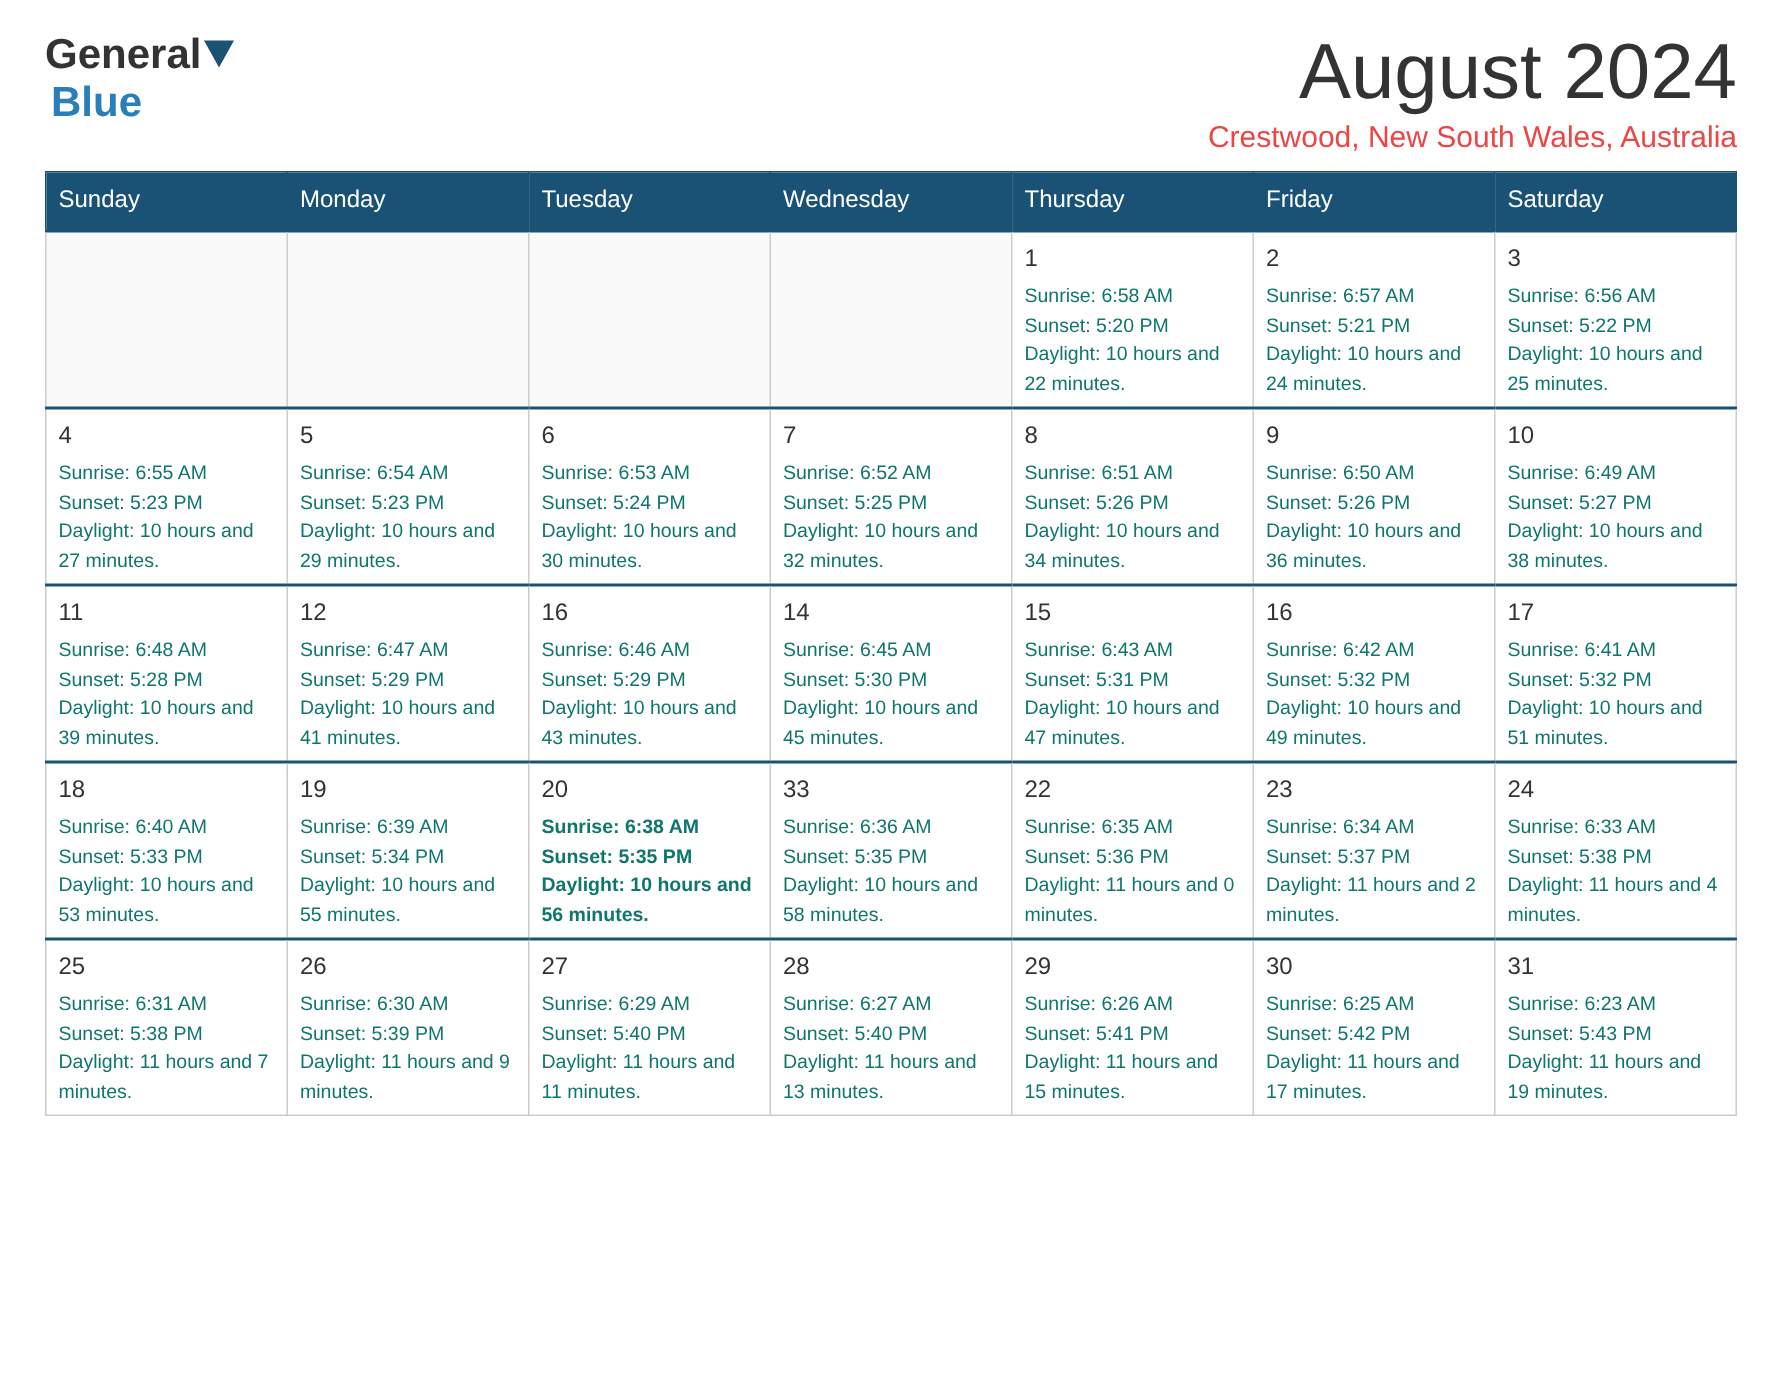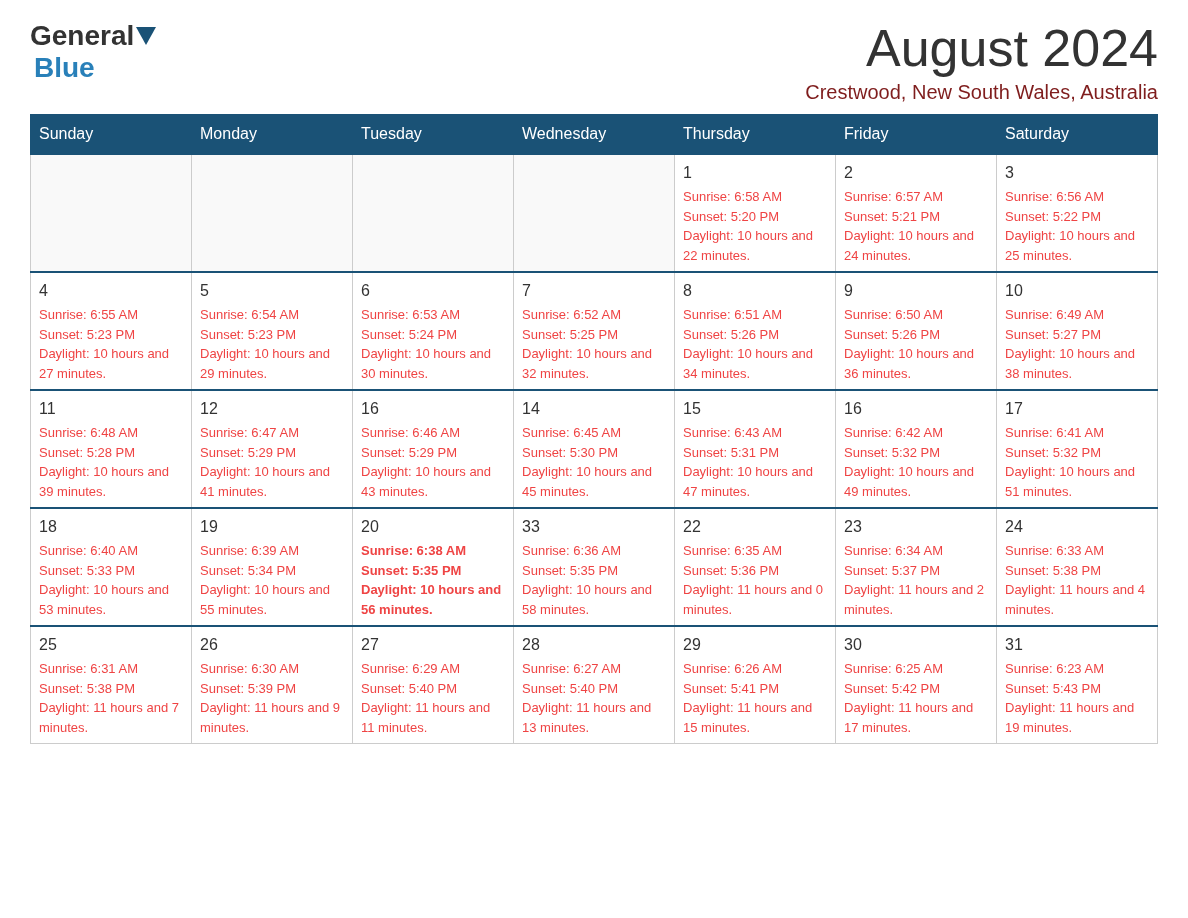--- a/index.html
+++ b/index.html
@@ -44,21 +44,21 @@
       text-align: right;
     }
     .month-title {
       font-size: 52px;
       font-weight: normal;
       color: #333;
       line-height: 1.1;
     }
     .location {
       font-size: 20px;
-      color: #7f1d1d;
+      color: #ef4444;
       margin-top: 4px;
     }
     .calendar {
       width: 100%;
       border-collapse: collapse;
       margin-top: 10px;
       padding-left: 44px;
     }
     .calendar th {
       background: #1a5276;
@@ -87,21 +87,21 @@
     }
     .day-number {
       font-size: 16px;
       font-weight: normal;
       color: #333;
       display: block;
       margin-bottom: 2px;
     }
     .day-info {
       font-size: 13px;
-      color: #ef4444;
+      color: #0f766e;
     }
     .empty-cell {
       background: #f9f9f9;
     }
   </style>
 </head>
 <body>
 
 <div class="header">
   <div class="logo">

